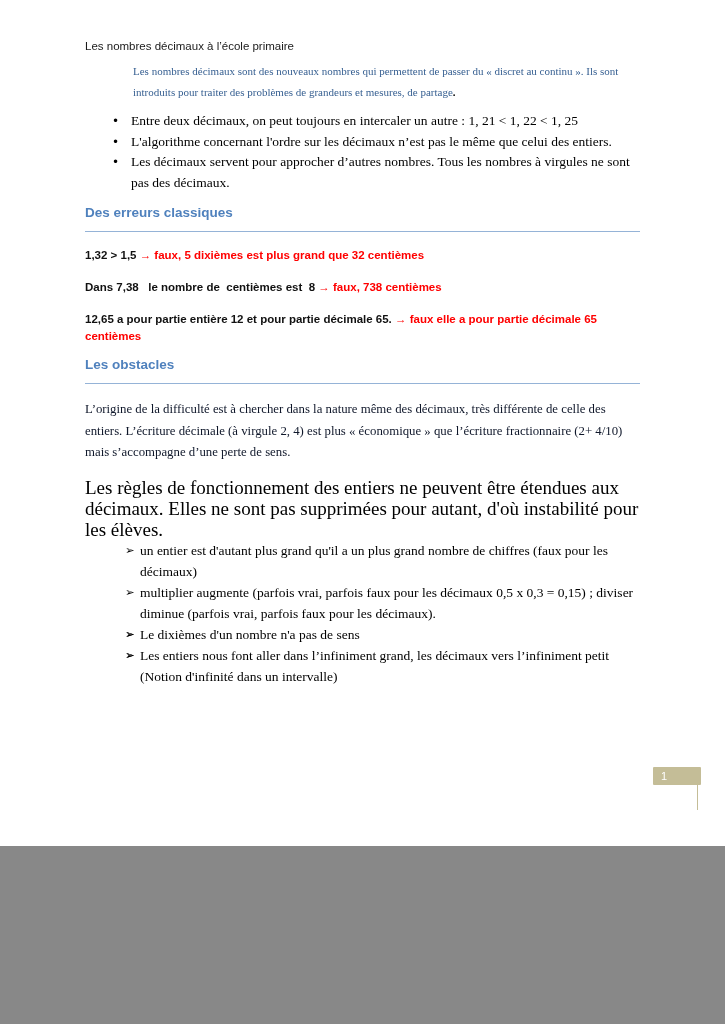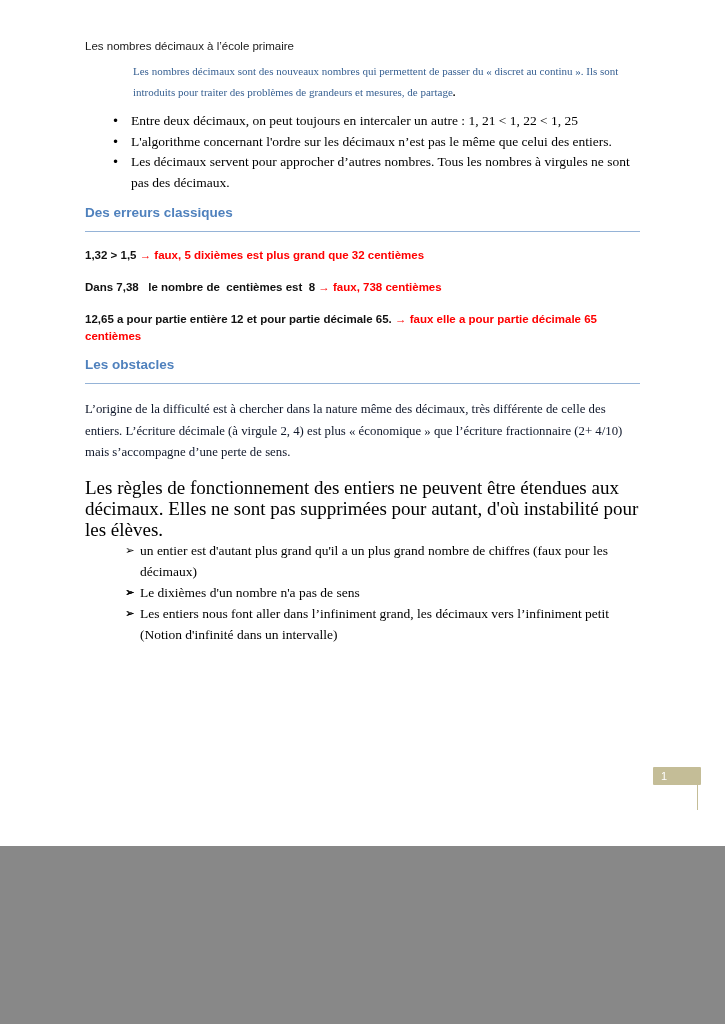--- a/index.html
+++ b/index.html
@@ -166,21 +166,21 @@
   <div class="section-heading-wrap">
     <h2 class="section-heading">Les obstacles</h2>
   </div>
 
   <p class="para-origin">L’origine de la difficulté est à chercher dans la nature même des décimaux, très différente de celle des entiers. L’écriture décimale (à virgule 2, 4) est plus « économique » que l’écriture fractionnaire (2+ 4/10)  mais s’accompagne d’une perte de sens.</p>
 
   <p class="para-rules">Les règles de fonctionnement des entiers ne peuvent être étendues aux décimaux. Elles ne sont pas supprimées pour autant, d'où instabilité pour les élèves.</p>
 
   <ul class="obstacle-list">
     <li class="obstacle-item"><span class="obstacle-marker">➢</span><span>un entier est d'autant plus grand qu'il a un plus grand nombre de chiffres (faux pour les décimaux)</span></li>
-    <li class="obstacle-item"><span class="obstacle-marker">➢</span></li>
+    <li class="obstacle-item"><span class="obstacle-marker">➢</span><span>multiplier augmente (parfois vrai, parfois faux pour les décimaux 0,5 x 0,3 = 0,15) ; diviser diminue (parfois vrai, parfois faux pour les décimaux).</span></li>
     <li class="obstacle-item"><span class="obstacle-marker">➢</span></li>
     <li class="obstacle-item"><span class="obstacle-marker">➢</span><span>Le dixièmes d'un nombre n'a pas de sens</span></li>
     <li class="obstacle-item"><span class="obstacle-marker">➢</span></li>
     <li class="obstacle-item"><span class="obstacle-marker">➢</span><span>Les entiers nous font aller dans l’infiniment grand, les décimaux vers l’infiniment petit (Notion d'infinité dans un intervalle)</span></li>
   </ul>
 
   <div class="page-tab">1</div>
   <div class="page-tab-line"></div>
 
 </div>

